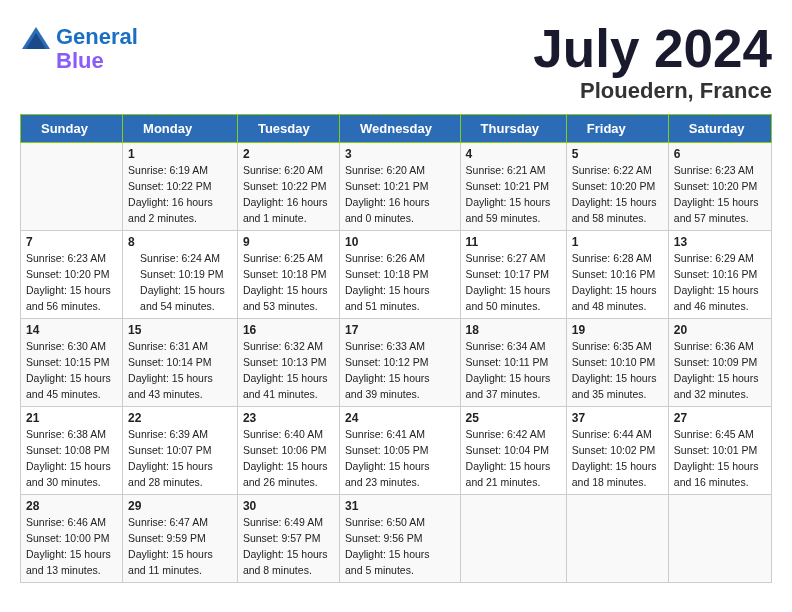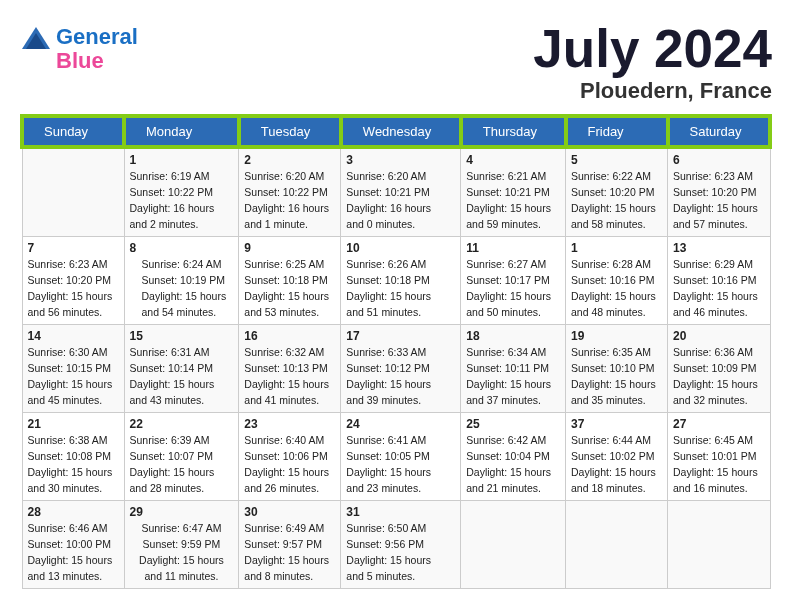--- a/index.html
+++ b/index.html
@@ -53,22 +53,22 @@
       width: 100%;
       border-collapse: collapse;
       font-size: 11px;
     }
     thead tr th {
       background-color: #2c6bb5;
       color: #fff;
       padding: 6px 20px;
       text-align: left;
       font-size: 13px;
-      font-weight: normal;
-      border: 4px solid #84cc16;
+      font-weight: bold;
+      border: 1px solid #84cc16;
     }
     tbody tr td {
       border: 1px solid #ccc;
       padding: 4px 5px;
       vertical-align: top;
       font-size: 10.5px;
       color: #222;
       min-height: 80px;
       background: #fff;
     }
@@ -96,21 +96,21 @@
 
 <div class="header">
   <div class="logo">
     <svg class="logo-icon" viewBox="0 0 32 28" xmlns="http://www.w3.org/2000/svg">
       <polygon points="16,2 30,24 2,24" fill="#2c6bb5"></polygon>
       <polygon points="16,8 26,24 6,24" fill="#1a4a8a"></polygon>
     </svg>
     <div>
       <div class="logo-text">
         <span>General</span><br>
-        <span style="color:#ec4899">Blue</span>
+        <span style="color:#8b5cf6">Blue</span>
       </div>
     </div>
   </div>
   <div class="title-block">
     <h1>July 2024</h1>
     <h2>Plouedern, France</h2>
   </div>
 </div>
 
 <table>
@@ -329,21 +329,21 @@
       <tr>
         <td>
           <div class="day-number">28</div>
           <div class="day-info" style="white-space: pre-line;">Sunrise: 6:46 AM
 Sunset: 10:00 PM
 Daylight: 15 hours
 and 13 minutes.</div>
         </td>
         <td>
           <div class="day-number">29</div>
-          <div class="day-info" style="white-space: pre-line; text-align: center;">Sunrise: 6:47 AM
+          <div class="day-info" style="white-space: pre-line;">Sunrise: 6:47 AM
 Sunset: 9:59 PM
 Daylight: 15 hours
 and 11 minutes.</div>
         </td>
         <td>
           <div class="day-number">30</div>
           <div class="day-info" style="white-space: pre-line;">Sunrise: 6:49 AM
 Sunset: 9:57 PM
 Daylight: 15 hours
 and 8 minutes.</div>

